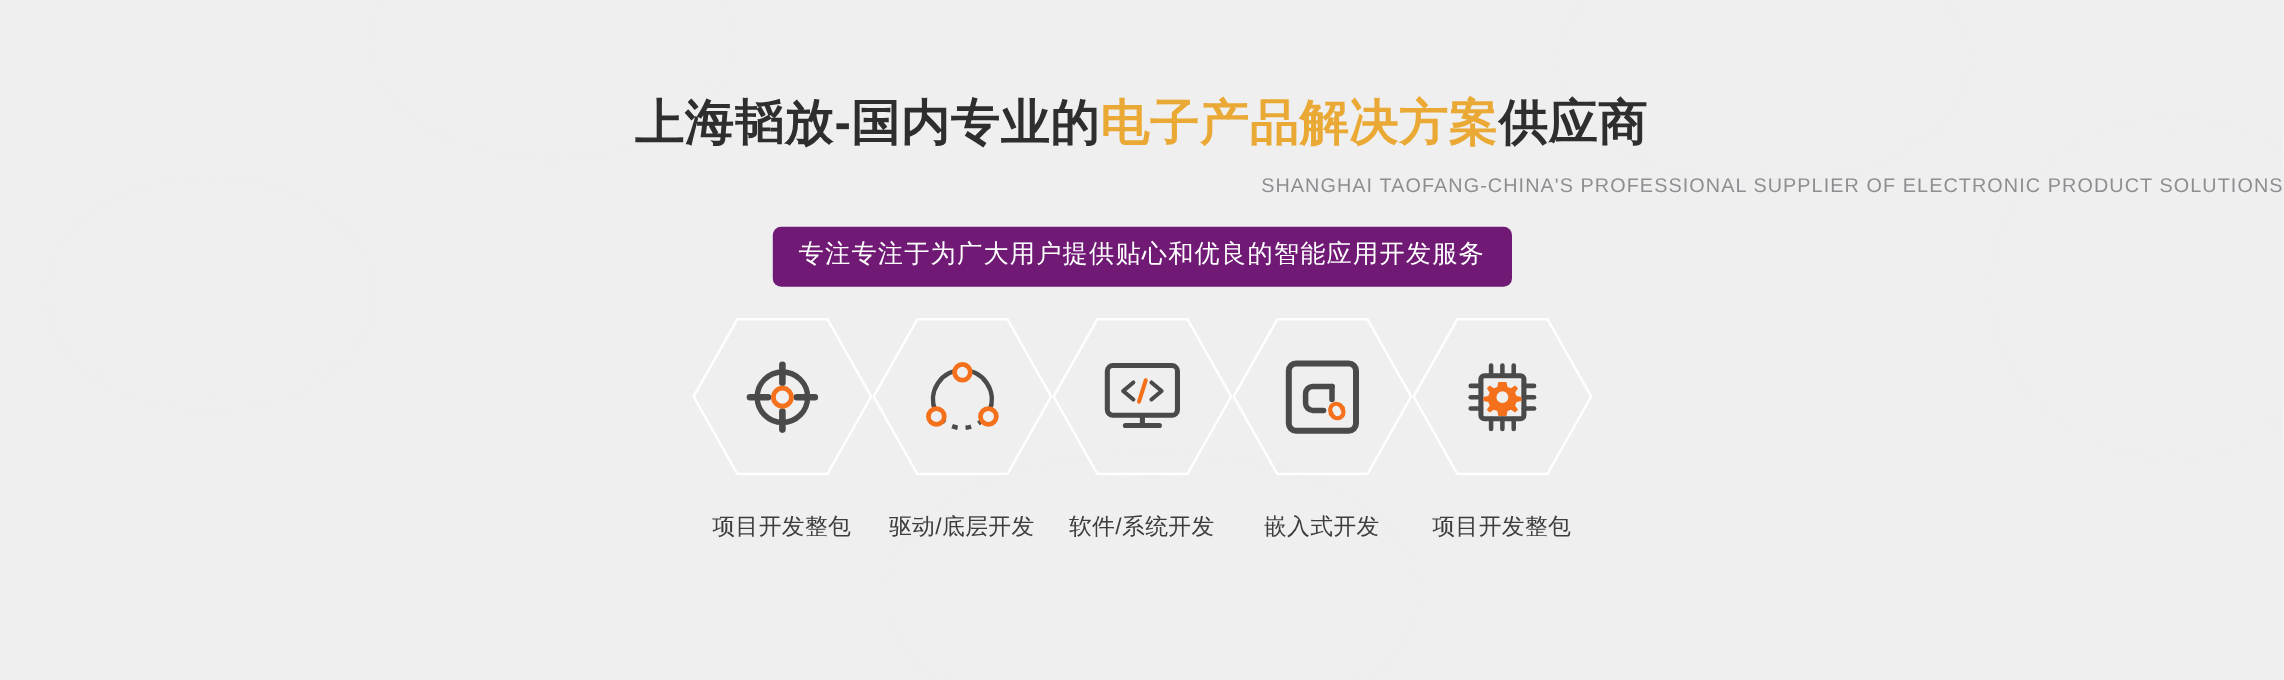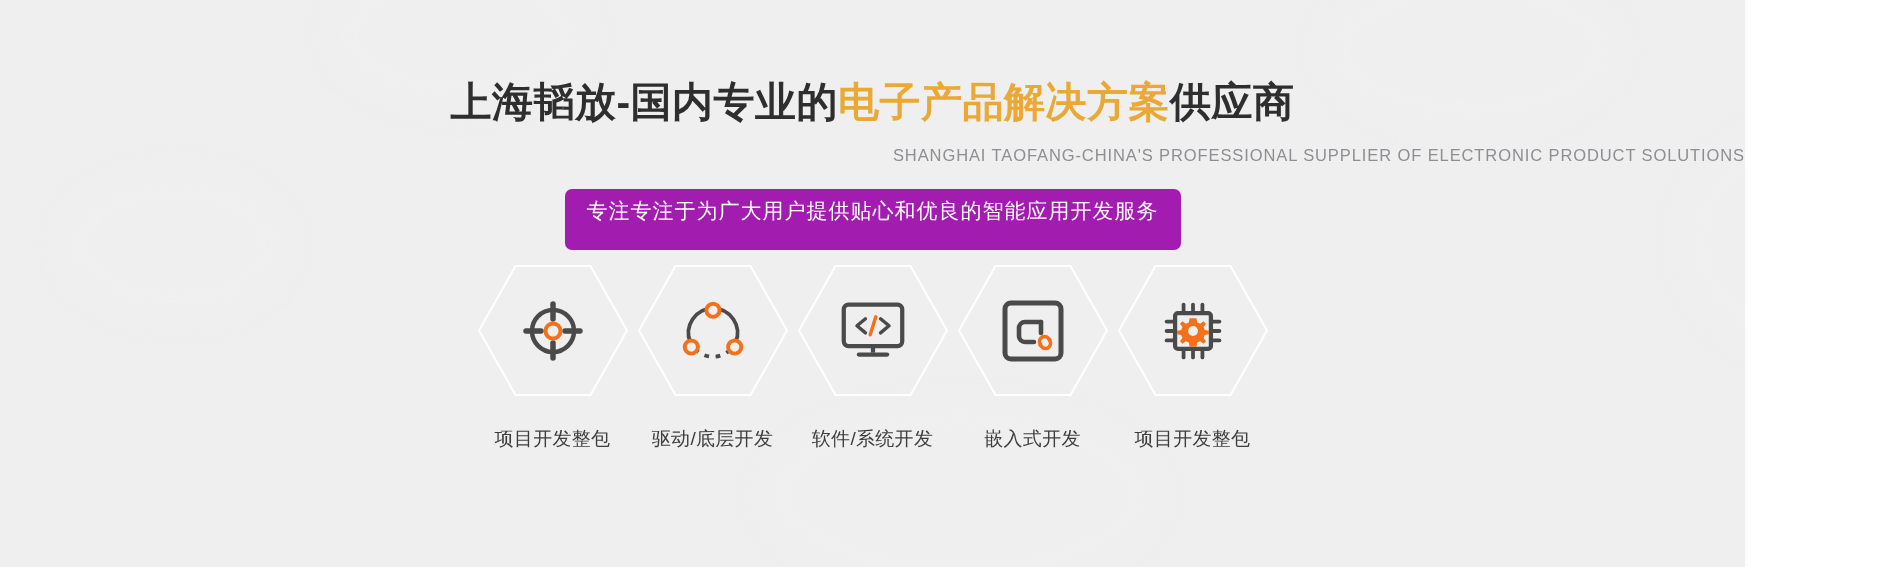--- a/index.html
+++ b/index.html
@@ -4,21 +4,21 @@
 <style>
   * { box-sizing: border-box; margin: 0; padding: 0; }
   html, body {
     width: 1903px;
     height: 567px;
     overflow: hidden;
     font-family: "Liberation Sans", "DejaVu Sans", sans-serif;
   }
   #banner {
     position: relative;
-    width: 1745px;
+    width: 1903px;
     height: 567px;
     background: #efefef;
     overflow: hidden;
   }
 
   
   .dots-layer {
     position: absolute;
     inset: 0;
     background-image: radial-gradient(circle at center, #ffffff 1.6px, rgba(255,255,255,0) 1.7px);
@@ -74,37 +74,37 @@
 
   .badge-row {
     position: absolute;
     top: 189px;
     left: 0;
     width: 100%;
     text-align: center;
   }
   .badge {
     display: inline-block;
-    background: #a21caf;
+    background: #701a75;
     color: #ffffff;
     font-size: 21px;
     letter-spacing: 1px;
-    padding: 8px 22px 25px 22px;
+    padding: 8px 22px 14px 22px;
     border-radius: 7px;
     white-space: nowrap;
   }
 
   
   .hex-row {
     position: absolute;
     top: 265px;
     left: 50%;
     transform: translateX(-50%);
     display: flex;
-    gap: 10px;
+    gap: 0;
   }
   .hex-cell {
     width: 150px;
     display: flex;
     flex-direction: column;
     align-items: center;
   }
   .hex-wrap {
     position: relative;
     width: 150px;

